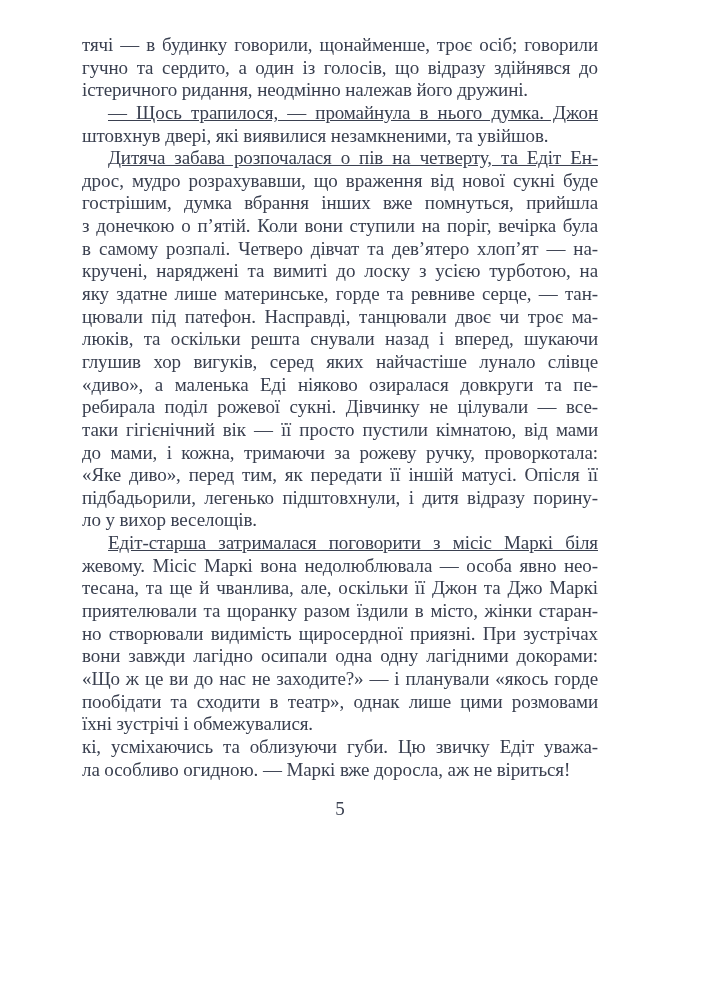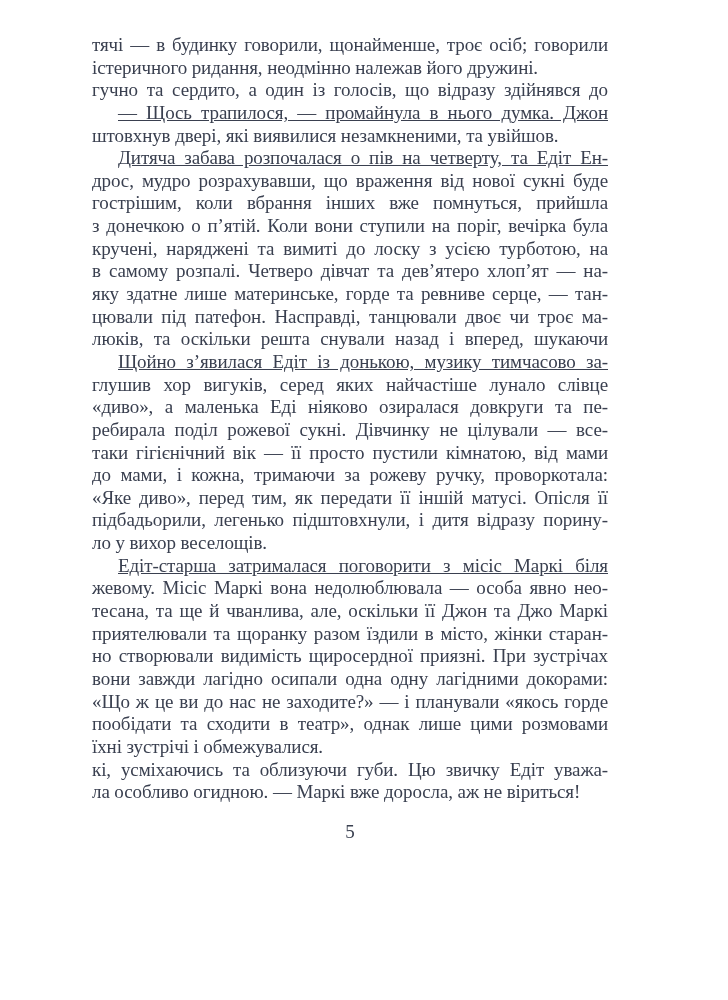--- a/index.html
+++ b/index.html
@@ -9,21 +9,21 @@
   body {
     width: 728px;
     height: 1000px;
     background: #ffffff;
     font-family: "Liberation Serif", "DejaVu Serif", serif;
     overflow: hidden;
     position: relative;
   }
   .book-page {
     position: absolute;
-    left: 92px;
+    left: 82px;
     top: 34px;
     width: 516px;
     color: #3a4050;
     font-size: 19px;
     line-height: 22.65px;
     letter-spacing: -0.1px;
   }
   .paragraph {
     margin: 0;
     padding: 0;
@@ -49,40 +49,39 @@
     color: #3a4050;
   }
 </style>
 </head>
 <body>
 
 <div class="book-page">
   <div id="text-block">
       <div class="paragraph">
         <div class="text-line">тячі — в будинку говорили, щонайменше, троє осіб; говорили</div>
+        <div class="text-line">гучно та сердито, а один із голосів, що відразу здійнявся до</div>
         <div class="text-line para-last">істеричного ридання, неодмінно належав його дружині.</div>
-        <div class="text-line">гучно та сердито, а один із голосів, що відразу здійнявся до</div>
       </div>
       <div class="paragraph">
         <div class="text-line first-indent">— Щось трапилося, — промайнула в нього думка. Джон</div>
         <div class="text-line para-last">штовхнув двері, які виявилися незамкненими, та увійшов.</div>
       </div>
       <div class="paragraph">
         <div class="text-line first-indent">Дитяча забава розпочалася о пів на четверту, та Едіт Ен-</div>
         <div class="text-line">дрос, мудро розрахувавши, що враження від нової сукні буде</div>
-        <div class="text-line">гострішим, коли вбрання інших вже помнуться, прийшла</div>
+        <div class="text-line">гострішим, думка вбрання інших вже помнуться, прийшла</div>
         <div class="text-line">з донечкою о п’ятій. Коли вони ступили на поріг, вечірка була</div>
+        <div class="text-line">в самому розпалі. Четверо дівчат та дев’ятеро хлоп’ят — на-</div>
         <div class="text-line">кручені, наряджені та вимиті до лоску з усією турботою, на</div>
-        <div class="text-line">в самому розпалі. Четверо дівчат та дев’ятеро хлоп’ят — на-</div>
         <div class="text-line">яку здатне лише материнське, горде та ревниве серце, — тан-</div>
         <div class="text-line">цювали під патефон. Насправді, танцювали двоє чи троє ма-</div>
         <div class="text-line">люків, та оскільки решта снували назад і вперед, шукаючи</div>
       </div>
       <div class="paragraph">
-        <div class="text-line first-indent">Щойно з’явилася Едіт із донькою, музику тимчасово за-</div>
         <div class="text-line">глушив хор вигуків, серед яких найчастіше лунало слівце</div>
         <div class="text-line">«диво», а маленька Еді ніяково озиралася довкруги та пе-</div>
         <div class="text-line">ребирала поділ рожевої сукні. Дівчинку не цілували — все-</div>
         <div class="text-line">таки гігієнічний вік — її просто пустили кімнатою, від мами</div>
         <div class="text-line">до мами, і кожна, тримаючи за рожеву ручку, проворкотала:</div>
         <div class="text-line">«Яке диво», перед тим, як передати її іншій матусі. Опісля її</div>
         <div class="text-line">підбадьорили, легенько підштовхнули, і дитя відразу порину-</div>
         <div class="text-line para-last">ло у вихор веселощів.</div>
       </div>
       <div class="paragraph">

